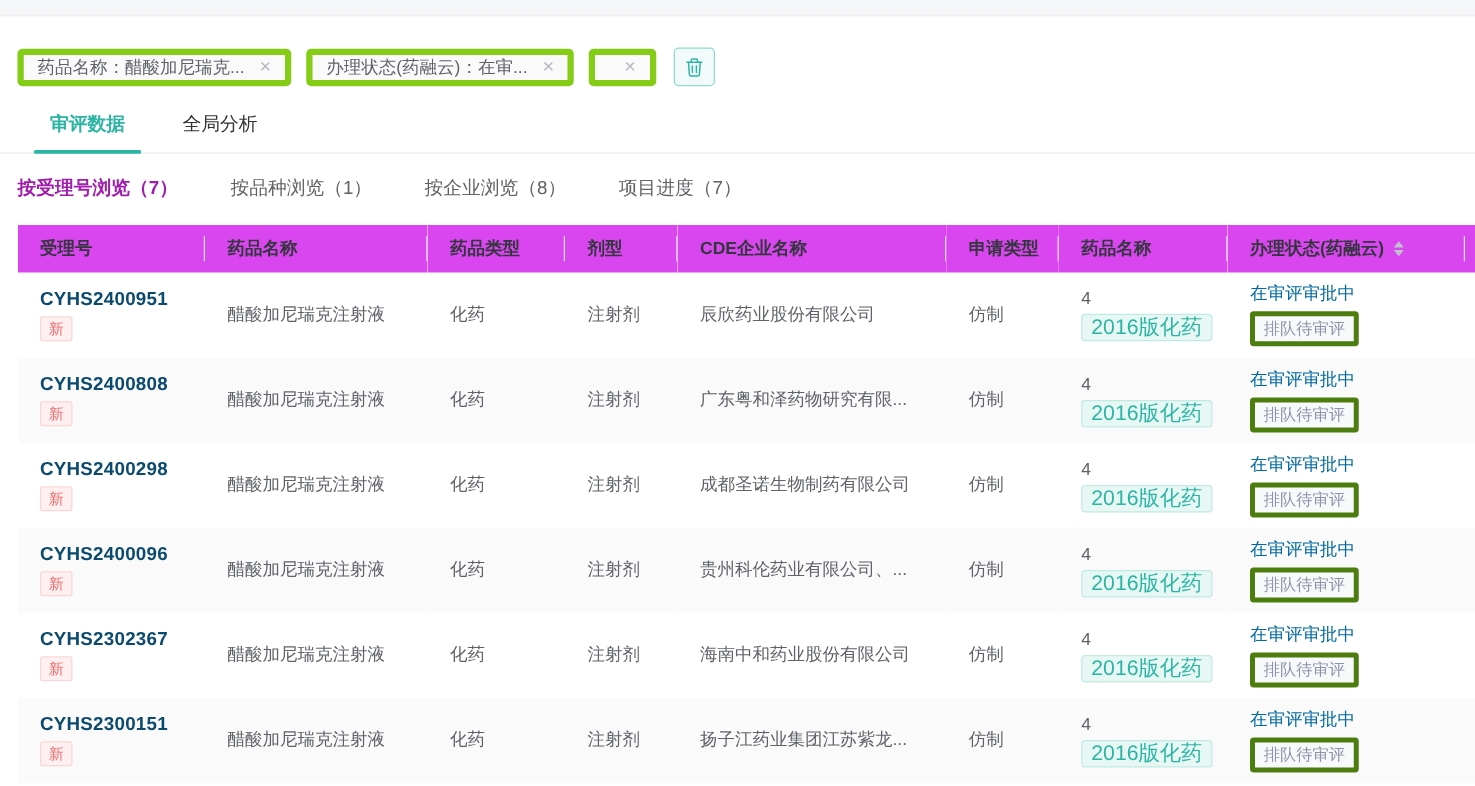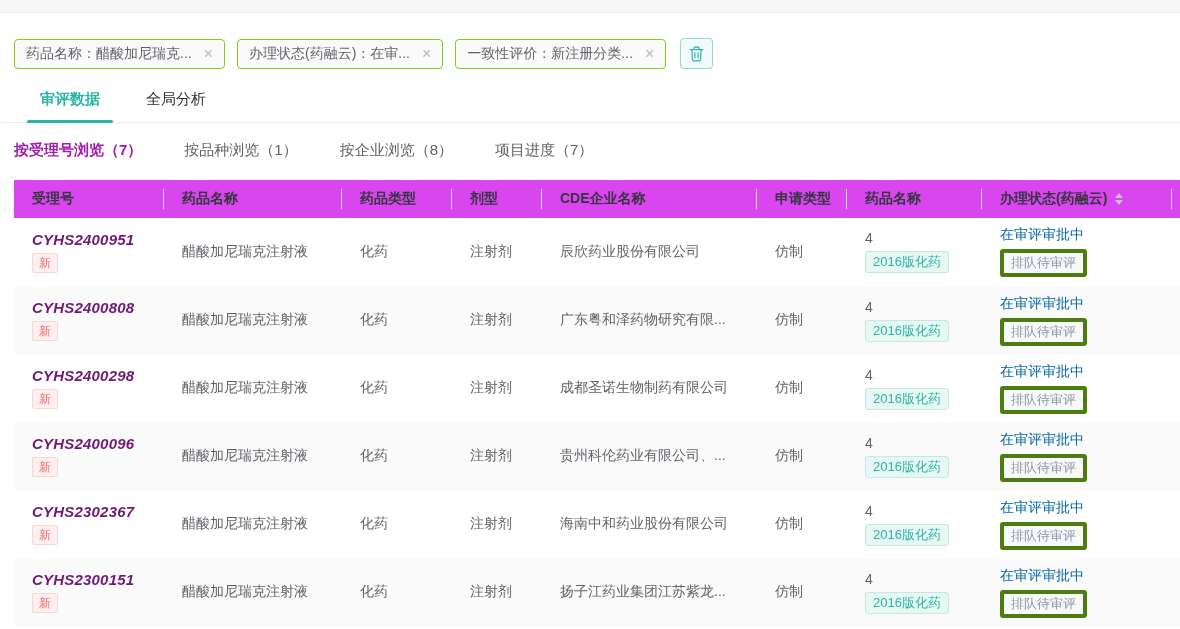--- a/index.html
+++ b/index.html
@@ -3,21 +3,21 @@
 <meta charset="utf-8">
 <style>
   * { margin:0; padding:0; box-sizing:border-box; }
   html,body { width:1180px; height:629px; overflow:hidden; background:#fff;
     font-family:"Liberation Sans","DejaVu Sans",sans-serif; }
   .top-strip { height:13px; background:#f5f6f7; border-bottom:1px solid #efefef; }
 
   
   .filter-bar { display:flex; align-items:center; gap:12px; padding:25px 14px 0 14px; }
   .filter-tag { display:inline-flex; align-items:center; height:30px; padding:0 11px;
-    background:#fafafb; border:1px solid #84cc16; border-radius:4px;
+    background:#fafafb; border:5px solid #84cc16; border-radius:4px;
     font-size:14px; color:#5f6368; white-space:nowrap; cursor:pointer; }
   .filter-tag .close { margin-left:12px; color:#b4b8bf; font-size:16px; line-height:1; cursor:pointer; }
   .trash-btn { width:33px; height:31px; margin-left:2px; display:inline-flex; align-items:center; justify-content:center;
     background:#f2fbfa; border:1px solid #8fd9d0; border-radius:4px; cursor:pointer; }
 
   
   .tabs { display:flex; gap:46px; margin-top:21px; padding-left:40px; border-bottom:1px solid #e9ecee; }
   .tab { position:relative; padding-bottom:13px; font-size:15px; color:#303133; cursor:pointer; }
   .tab.active { color:#2cb5a5; font-weight:bold; }
   .tab.active::after { content:""; position:absolute; left:-13px; right:-13px; bottom:-1px;
@@ -32,24 +32,24 @@
   .table-wrap { margin:20px 0 0 14px; width:1166px; overflow:hidden; }
   table { border-collapse:collapse; table-layout:fixed; width:1174px; }
   thead th { height:38px; background:#d946ef; font-size:14px; font-weight:bold; color:#33373d;
     text-align:left; padding:0 0 0 18px; position:relative; white-space:nowrap; }
   thead th .sep { position:absolute; right:0; top:9px; height:20px; width:1px; background:#dcdfe3; }
   tbody td { height:68px; vertical-align:middle; padding:0 6px 0 18px; font-size:14px; color:#5f6368;
     white-space:nowrap; overflow:hidden; }
   tbody tr:nth-child(even) { background:#fafafa; }
   tbody tr { border-bottom:1px solid #fcfcfc; }
 
-  .acc-link { color:#701a75; font-weight:bold; font-size:15px; letter-spacing:.2px; cursor:pointer; display:inline-block;font-style:italic; }
+  .acc-link { color:#0c4a6e; font-weight:bold; font-size:15px; letter-spacing:.2px; cursor:pointer; display:inline-block; }
   .badge-new { display:inline-block; margin-top:5px; padding:1px 6px; font-size:12px; color:#f56c6c;
     background:#fef0f0; border:1px solid #f8d7d5; border-radius:2px; line-height:16px; }
-  .badge-reg { display:inline-block; margin-top:5px; padding:2px 7px; font-size:13px; color:#2cb5a5;
+  .badge-reg { display:inline-block; margin-top:5px; padding:2px 7px; font-size:17px; color:#2cb5a5;
     background:#e7f7f4; border:1px solid #c2eae4; border-radius:3px; line-height:16px; }
   .badge-status { display:inline-block; margin-top:5px; padding:2px 7px; font-size:13px; color:#8c95a8;
     background:#f8f9fb; border:4px solid #4d7c0f; border-radius:3px; line-height:16px; }
   .status-line { color:#0369a1; }
 
   .sort-box { display:inline-flex; flex-direction:column; vertical-align:middle; margin-left:8px; cursor:pointer; }
   .caret-up { width:0; height:0; border-left:4px solid transparent; border-right:4px solid transparent;
     border-bottom:5px solid #c0c4cc; margin-bottom:2px; }
   .caret-down { width:0; height:0; border-left:4px solid transparent; border-right:4px solid transparent;
     border-top:5px solid #c0c4cc; }
@@ -62,21 +62,20 @@
 <div class="filter-bar">
   <span class="filter-tag">
     <span>药品名称：醋酸加尼瑞克...</span>
     <span class="close">×</span>
   </span>
   <span class="filter-tag">
     <span>办理状态(药融云)：在审...</span>
     <span class="close">×</span>
   </span>
   <span class="filter-tag">
-    <span>一致性评价：新注册分类...</span>
     <span class="close">×</span>
   </span>
   <span class="trash-btn">
     <svg width="15" height="16" viewBox="0 0 15 16" fill="none" stroke="#2cb5a5" stroke-width="1.2" stroke-linecap="round">
       <path d="M1.5 3.7 H13.5"></path>
       <path d="M5 3.5 V2.2 a1 1 0 0 1 1-1 h3 a1 1 0 0 1 1 1 V3.5"></path>
       <path d="M2.8 3.9 l0.7 9.6 a1.4 1.4 0 0 0 1.4 1.3 h5.2 a1.4 1.4 0 0 0 1.4-1.3 l0.7-9.6"></path>
       <path d="M5.9 6.8 v5.2"></path>
       <path d="M9.1 6.8 v5.2"></path>
     </svg>

